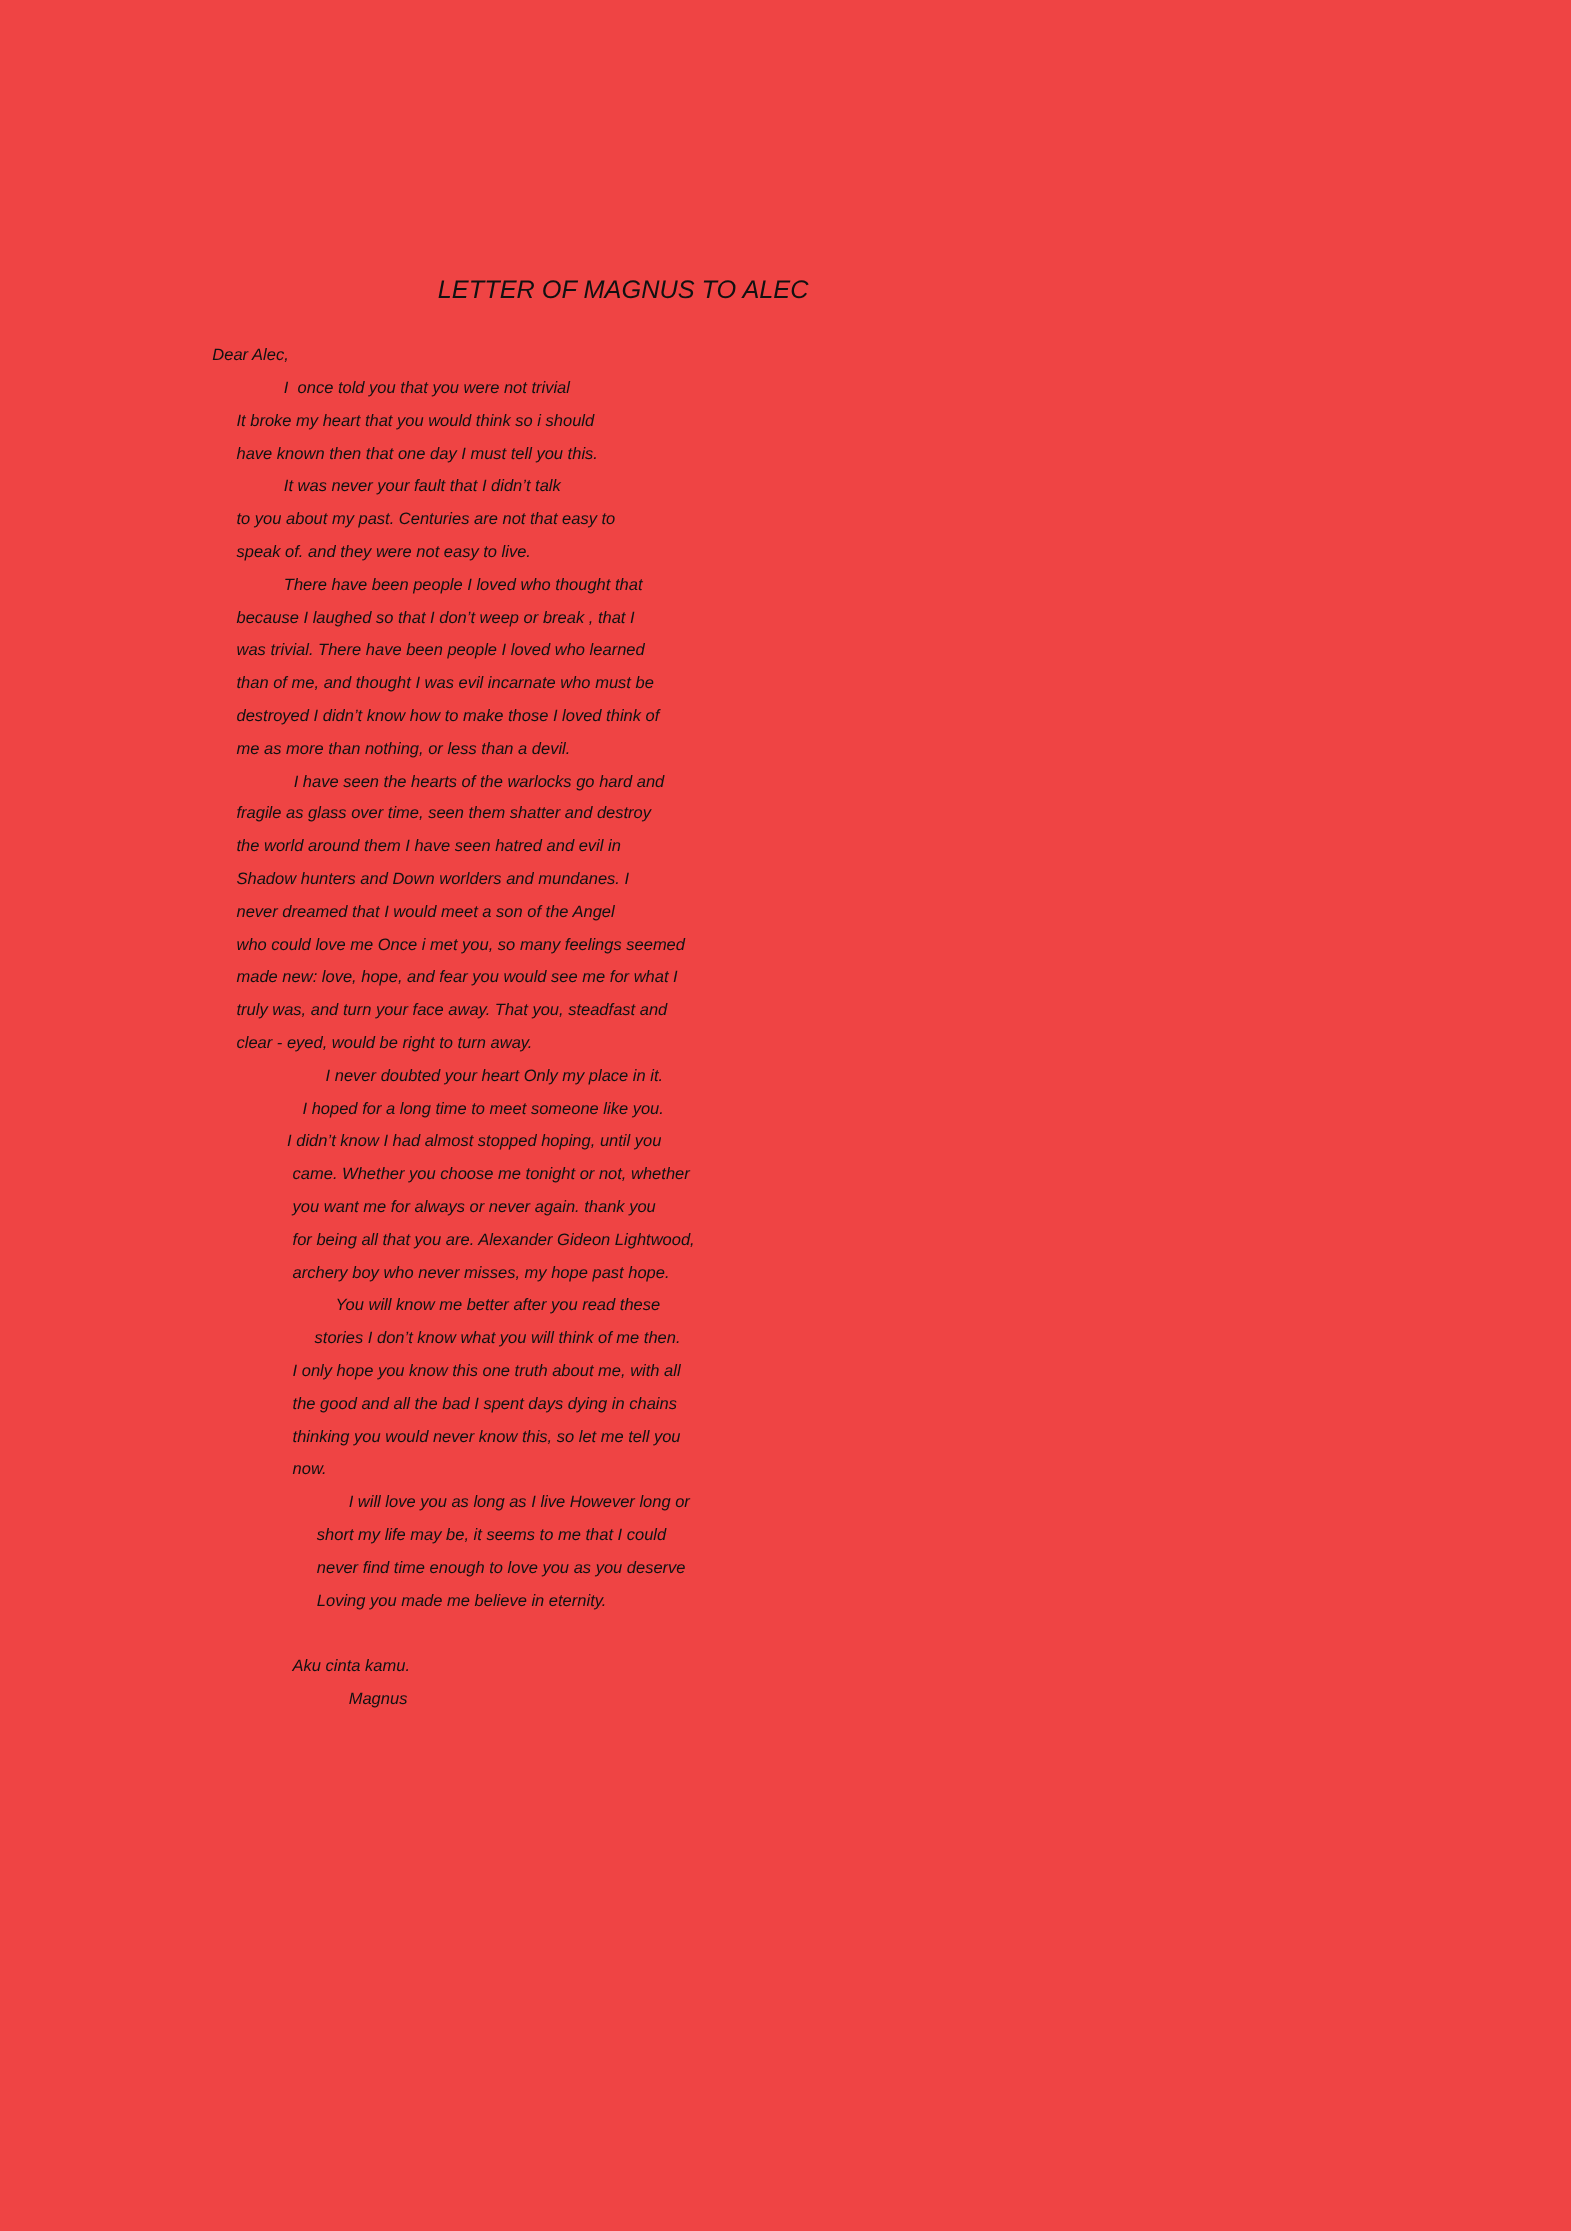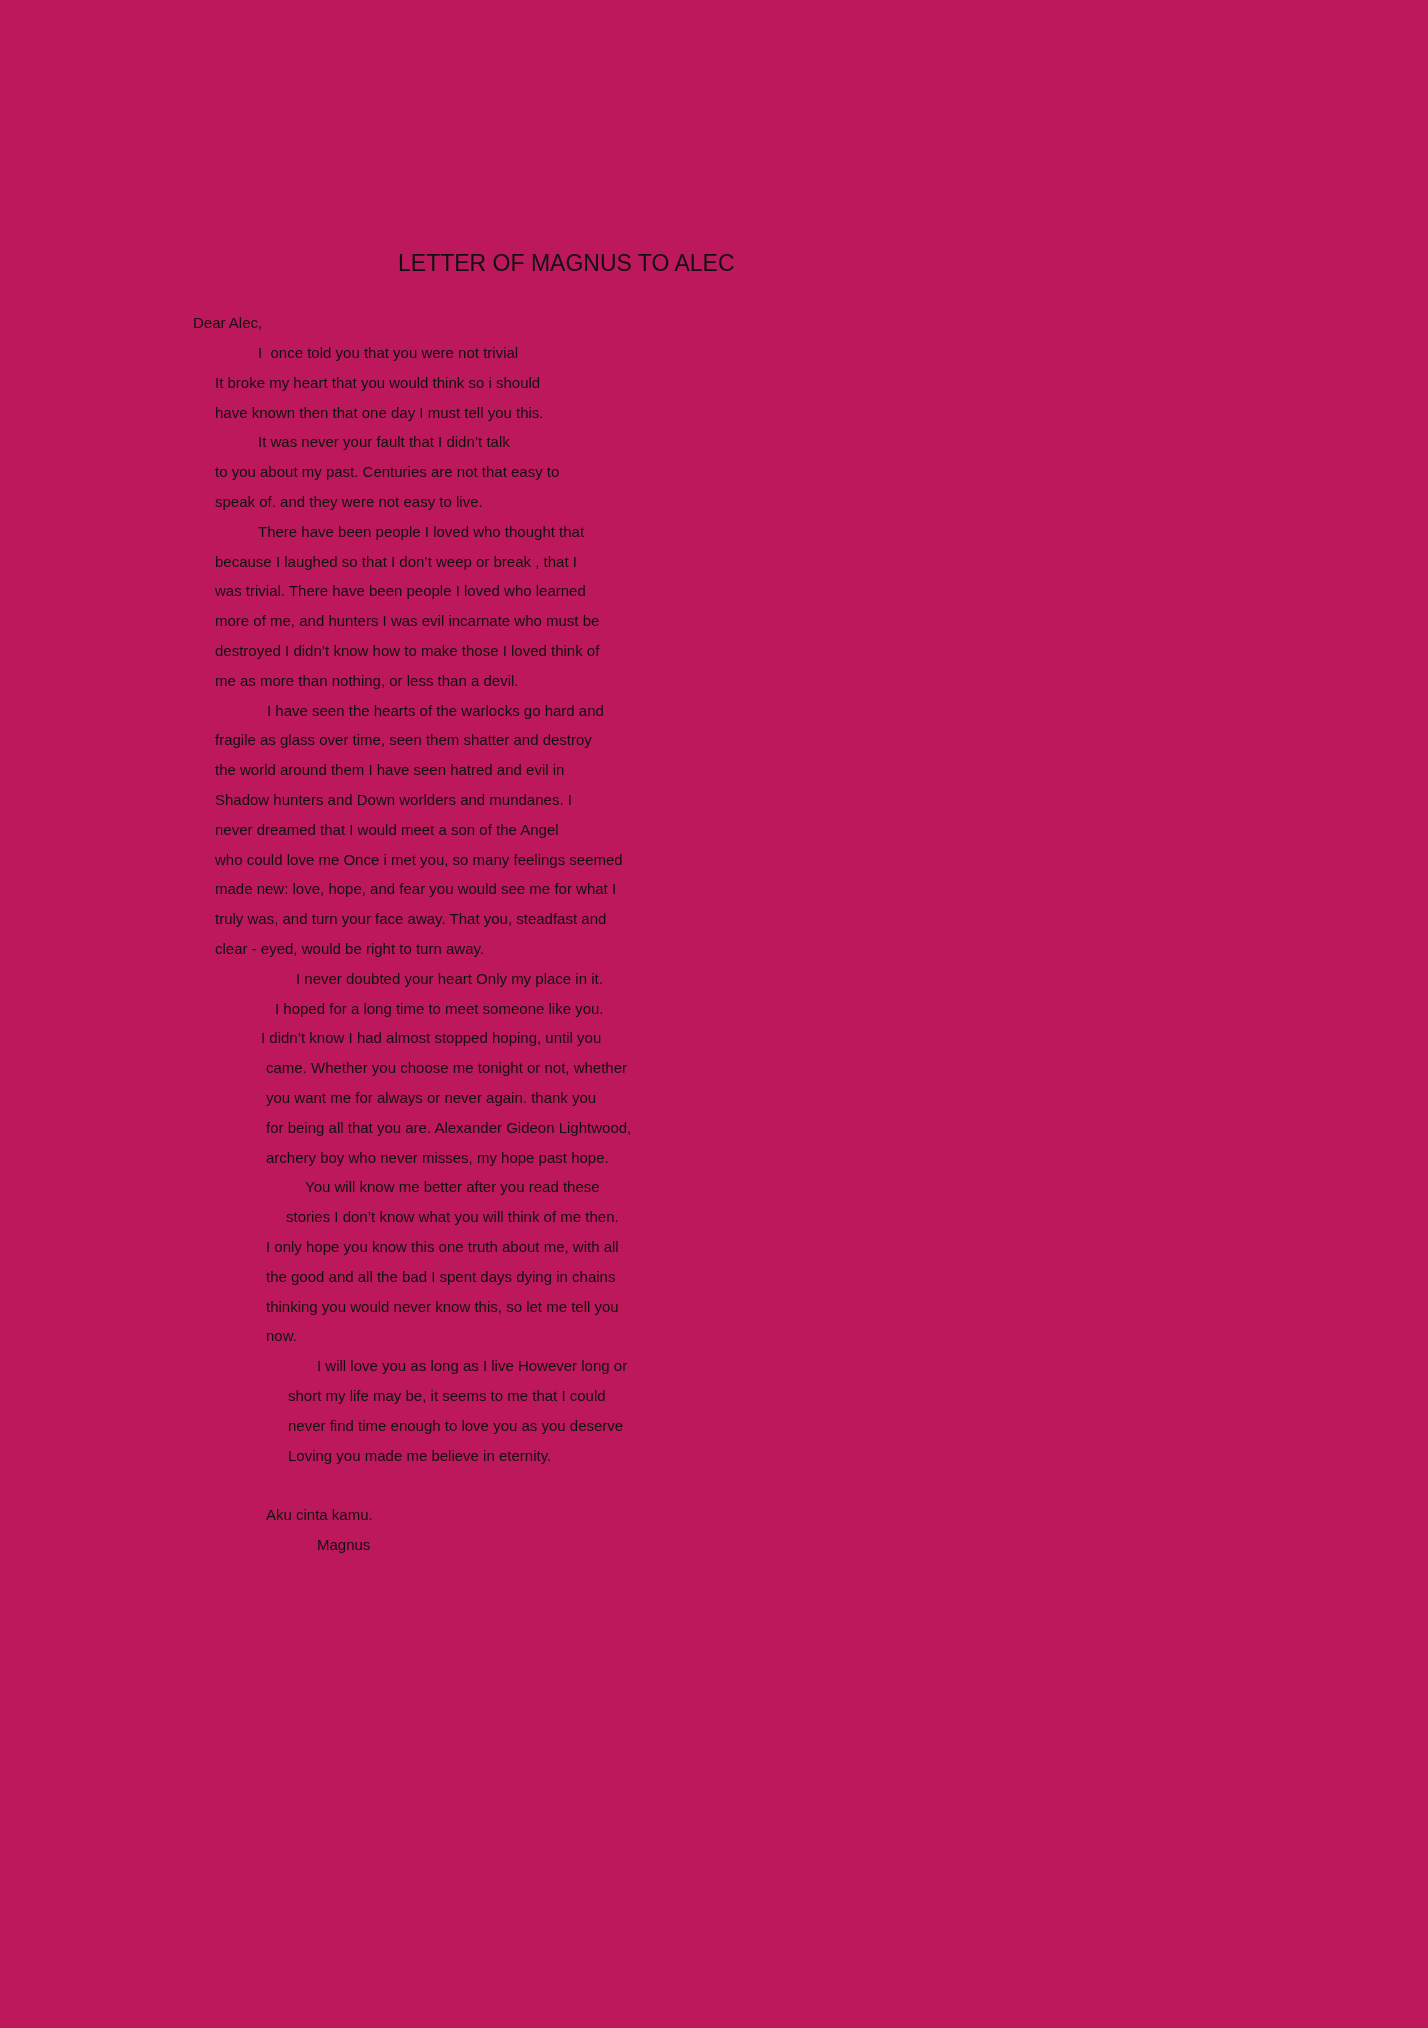--- a/index.html
+++ b/index.html
@@ -13,21 +13,22 @@
       position: relative;
       overflow: hidden;
       font-family: "Liberation Sans", "DejaVu Sans", sans-serif;
       color: #111111;
     }
     .page {
       position: absolute;
       left: 0; top: 0;
       width: 1428px;
       height: 2028px;
-      background: #be185d;
+      background: #ef4444;
+      font-style: italic;
     }
     .title {
       position: absolute;
       left: 398px;
       top: 250px;
       font-size: 23px;
       line-height: 26px;
       white-space: nowrap;
       letter-spacing: 0px;
     }
@@ -50,21 +51,21 @@
   <div id="body-lines">
       <div class="line" style="left: 258px; top: 340px;">I  once told you that you were not trivial</div>
       <div class="line" style="left: 215px; top: 369.8px;">It broke my heart that you would think so i should</div>
       <div class="line" style="left: 215px; top: 399.6px;">have known then that one day I must tell you this.</div>
       <div class="line" style="left: 258px; top: 429.4px;">It was never your fault that I didn’t talk</div>
       <div class="line" style="left: 215px; top: 459.2px;">to you about my past. Centuries are not that easy to</div>
       <div class="line" style="left: 215px; top: 489px;">speak of. and they were not easy to live.</div>
       <div class="line" style="left: 258px; top: 518.8px;">There have been people I loved who thought that</div>
       <div class="line" style="left: 215px; top: 548.6px;">because I laughed so that I don’t weep or break , that I</div>
       <div class="line" style="left: 215px; top: 578.4px;">was trivial. There have been people I loved who learned</div>
-      <div class="line" style="left: 215px; top: 608.2px;">more of me, and hunters I was evil incarnate who must be</div>
+      <div class="line" style="left: 215px; top: 608.2px;">than of me, and thought I was evil incarnate who must be</div>
       <div class="line" style="left: 215px; top: 638px;">destroyed I didn’t know how to make those I loved think of</div>
       <div class="line" style="left: 215px; top: 667.8px;">me as more than nothing, or less than a devil.</div>
       <div class="line" style="left: 267px; top: 697.6px;">I have seen the hearts of the warlocks go hard and</div>
       <div class="line" style="left: 215px; top: 727.4px;">fragile as glass over time, seen them shatter and destroy</div>
       <div class="line" style="left: 215px; top: 757.2px; text-align: center;">the world around them I have seen hatred and evil in</div>
       <div class="line" style="left: 215px; top: 787px;">Shadow hunters and Down worlders and mundanes. I</div>
       <div class="line" style="left: 215px; top: 816.8px;">never dreamed that I would meet a son of the Angel</div>
       <div class="line" style="left: 215px; top: 846.6px;">who could love me Once i met you, so many feelings seemed</div>
       <div class="line" style="left: 215px; top: 876.4px;">made new: love, hope, and fear you would see me for what I</div>
       <div class="line" style="left: 215px; top: 906.2px;">truly was, and turn your face away. That you, steadfast and</div>

